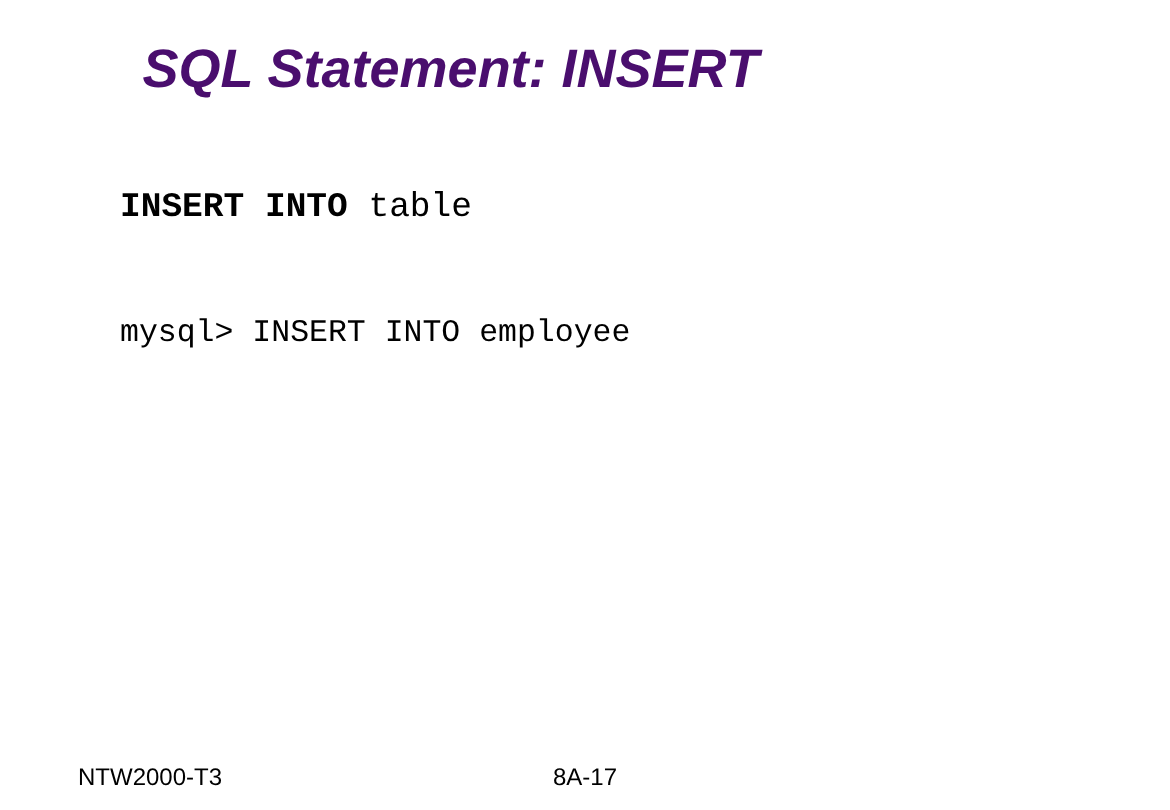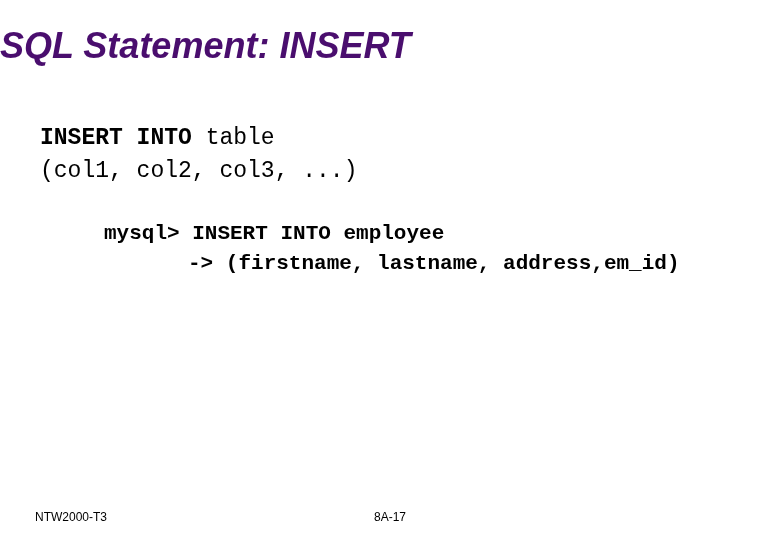--- a/index.html
+++ b/index.html
@@ -13,76 +13,74 @@
       background: #ffffff;
       font-family: Arial, Helvetica, sans-serif;
       position: relative;
       padding: 20px 0;
     }
     .title {
       font-size: 36px;
       font-weight: bold;
       font-style: italic;
       color: #4a0e6e;
+      padding-left: 95px;
       margin-top: 5px;
       margin-bottom: 55px;
     }
     .syntax-block {
       font-family: 'Courier New', Courier, monospace;
       font-size: 23px;
-      padding-left: 40px;
+      padding-left: 80px;
       line-height: 1.45;
       color: #000000;
     }
     .syntax-block .bold {
       font-weight: bold;
     }
     .example-block {
       font-family: 'Courier New', Courier, monospace;
       font-size: 21px;
-      padding-left: 104px;
-      margin-top: 30px;
+      padding-left: 80px;
+      margin-top: 53px;
       line-height: 1.45;
       color: #000000;
-      font-weight: bold;
     }
     .example-block .indent {
       padding-left: 84px;
       display: inline-block;
     }
     .footer {
       position: absolute;
       bottom: 30px;
       width: 100%;
     }
     .footer-left {
       position: absolute;
-      left: 35px;
-      font-size: 12px;
+      left: 52px;
+      font-size: 16px;
       color: #000000;
     }
     .footer-center {
       position: absolute;
       left: 50%;
       transform: translateX(-50%);
-      font-size: 12px;
+      font-size: 16px;
       color: #000000;
     }
   </style>
 </head>
 <body>
 
 <h1 class="title">SQL Statement: INSERT</h1>
 
 <div class="syntax-block">
   <div><span class="bold">INSERT INTO</span><span> table</span></div>
-  <div>(col1, col2, col3, ...)</div>
 </div>
 
 <div class="example-block">
   <div>mysql&gt; INSERT INTO employee</div>
-  <div><span class="indent"><span>-&gt;</span><span> (firstname, lastname, address,em_id)</span></span></div>
 </div>
 
 <div class="footer">
   <span class="footer-left">NTW2000-T3</span>
   <span class="footer-center">8A-17</span>
 </div>
 
 </body></html>

